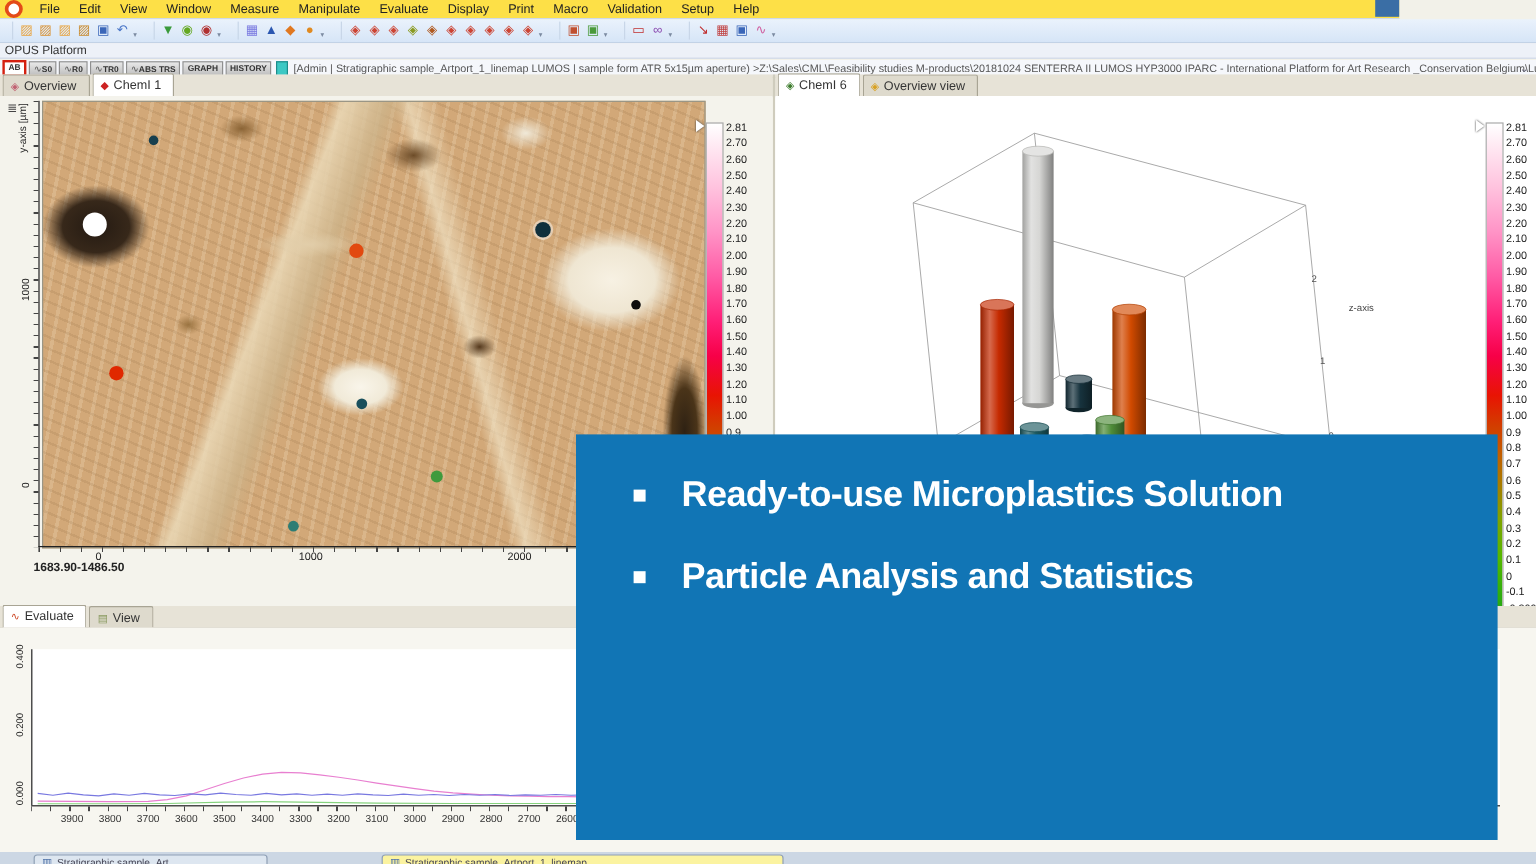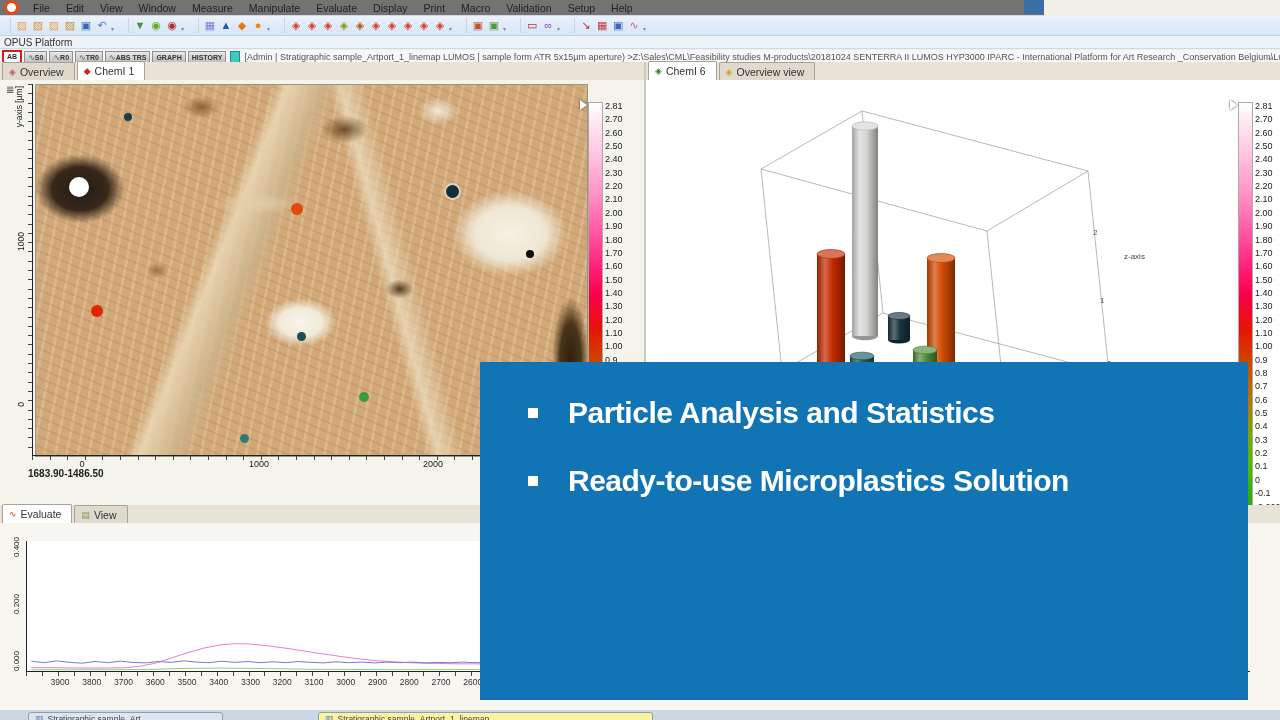--- a/index.html
+++ b/index.html
@@ -1,19 +1,19 @@
 <!DOCTYPE html>
 <html><head>
 <meta charset="utf-8">
 <style>
   html,body{margin:0;padding:0;background:#888;}
   #app{position:relative;width:1280px;height:720px;overflow:hidden;
        font-family:"Liberation Sans",sans-serif;background:#f2f1e9;}
   
-  .menubar{position:absolute;left:0;top:0;width:1044px;height:15px;background:#737373;
+  .menubar{position:absolute;left:0;top:0;width:1166px;height:15px;background:#fde047;
            border-bottom:1px solid #cdd9ea;display:flex;align-items:center;font-size:10.5px;color:#222;}
   .opus-logo{width:9px;height:9px;border:3px solid #e34b18;border-radius:50%;background:#fff;margin:0 6px 0 4px;}
   .menu-item{padding:1px 8px;cursor:default;}
   .win-corner{position:absolute;right:0;top:0;width:20px;height:14px;background:#3a6ea5;}
   .toolbar{position:absolute;left:0;top:16px;width:1280px;height:19px;
            background:linear-gradient(#eaf2fc,#d6e5f7);border-bottom:1px solid #c2d2e6;
            display:flex;align-items:center;}
   .tgroup{display:flex;align-items:center;margin-left:10px;padding:0 3px;border-left:1px solid #c8d6e8;}
   .ticon{display:inline-block;width:16px;height:15px;text-align:center;font-size:11px;line-height:15px;}
   .gmark{font-size:6px;color:#7b8aa0;margin:6px 1px 0 1px;}
@@ -378,22 +378,22 @@
       <div class="ftab" style="left: 318px; width: 335px; background: rgb(251, 243, 160);">
         <span style="color: rgb(85, 119, 170); font-size: 9px;">▥</span>
         <span>Stratigraphic sample_Artport_1_linemap...</span>
       </div>
     </div>
 
   <div class="overlay">
     <div id="overlay-bullets">
         <div class="bullet-row">
           <span class="bullet-sq"></span>
-          <span class="bullet-text">Particle Analysis and Statistics</span>
+          <span class="bullet-text">Ready-to-use Microplastics Solution</span>
         </div>
         <div class="bullet-row">
           <span class="bullet-sq"></span>
-          <span class="bullet-text">Ready-to-use Microplastics Solution</span>
+          <span class="bullet-text">Particle Analysis and Statistics</span>
         </div>
       </div>
   </div>
 
 </div>
 
 </body></html>

